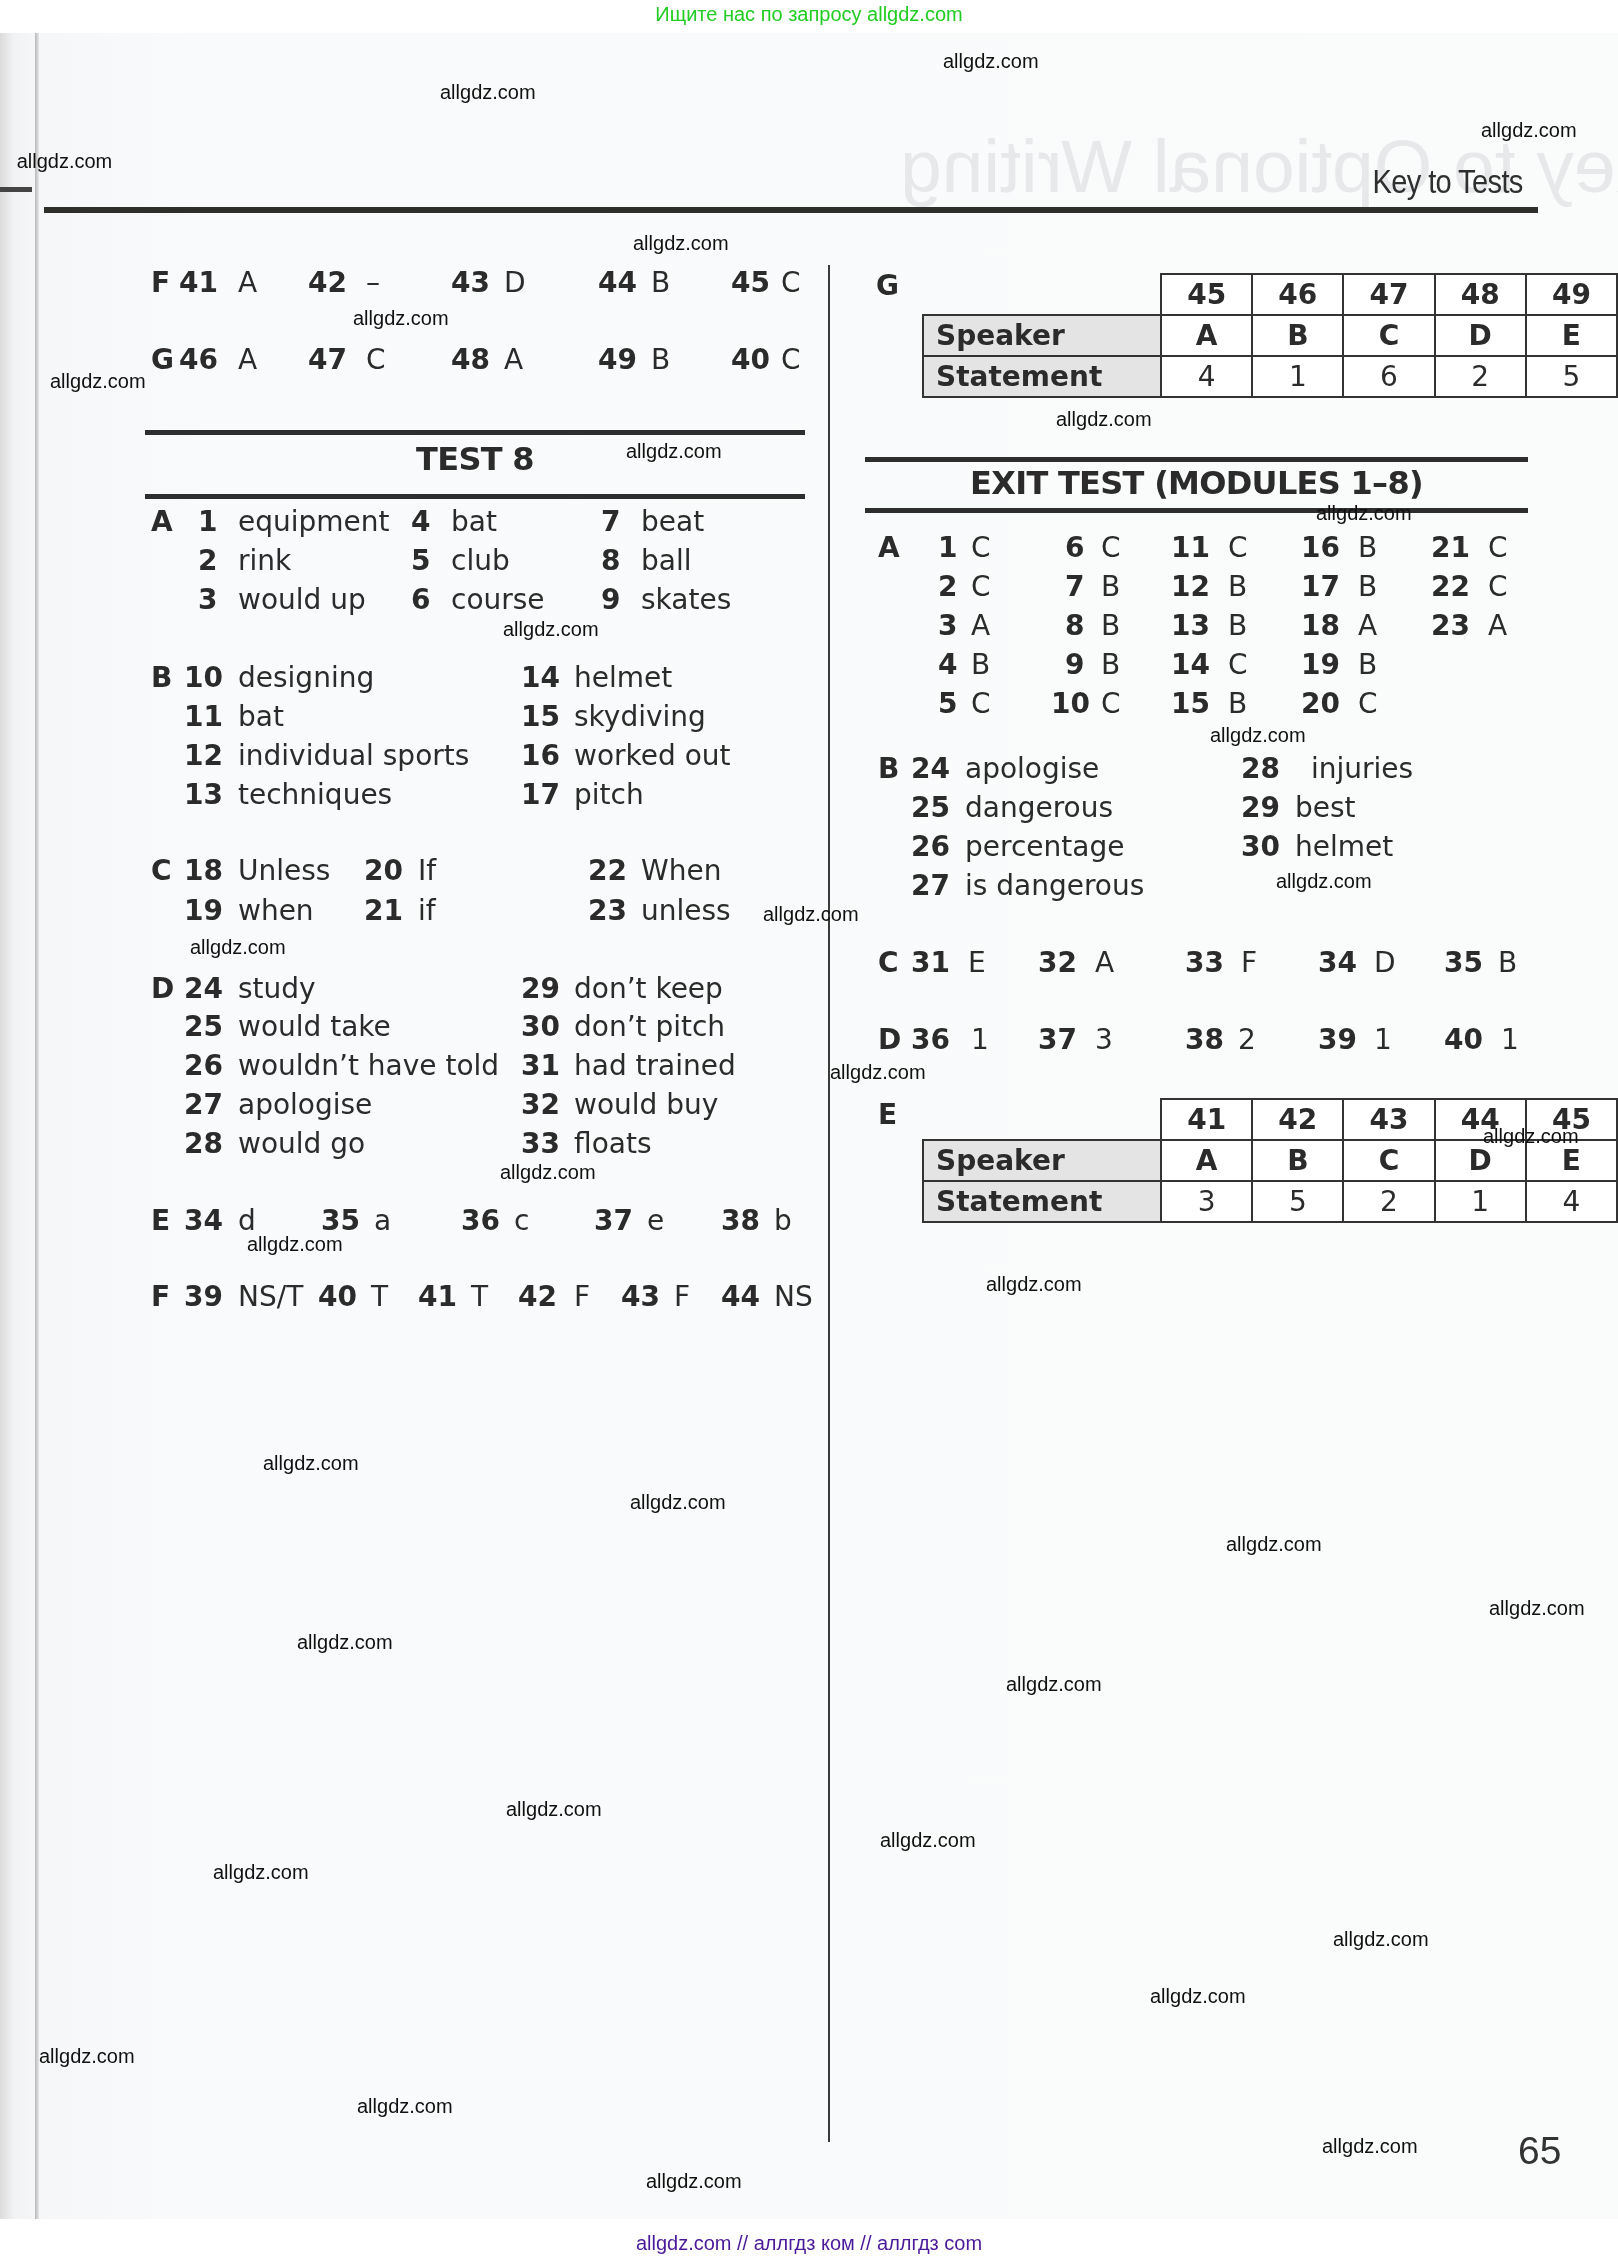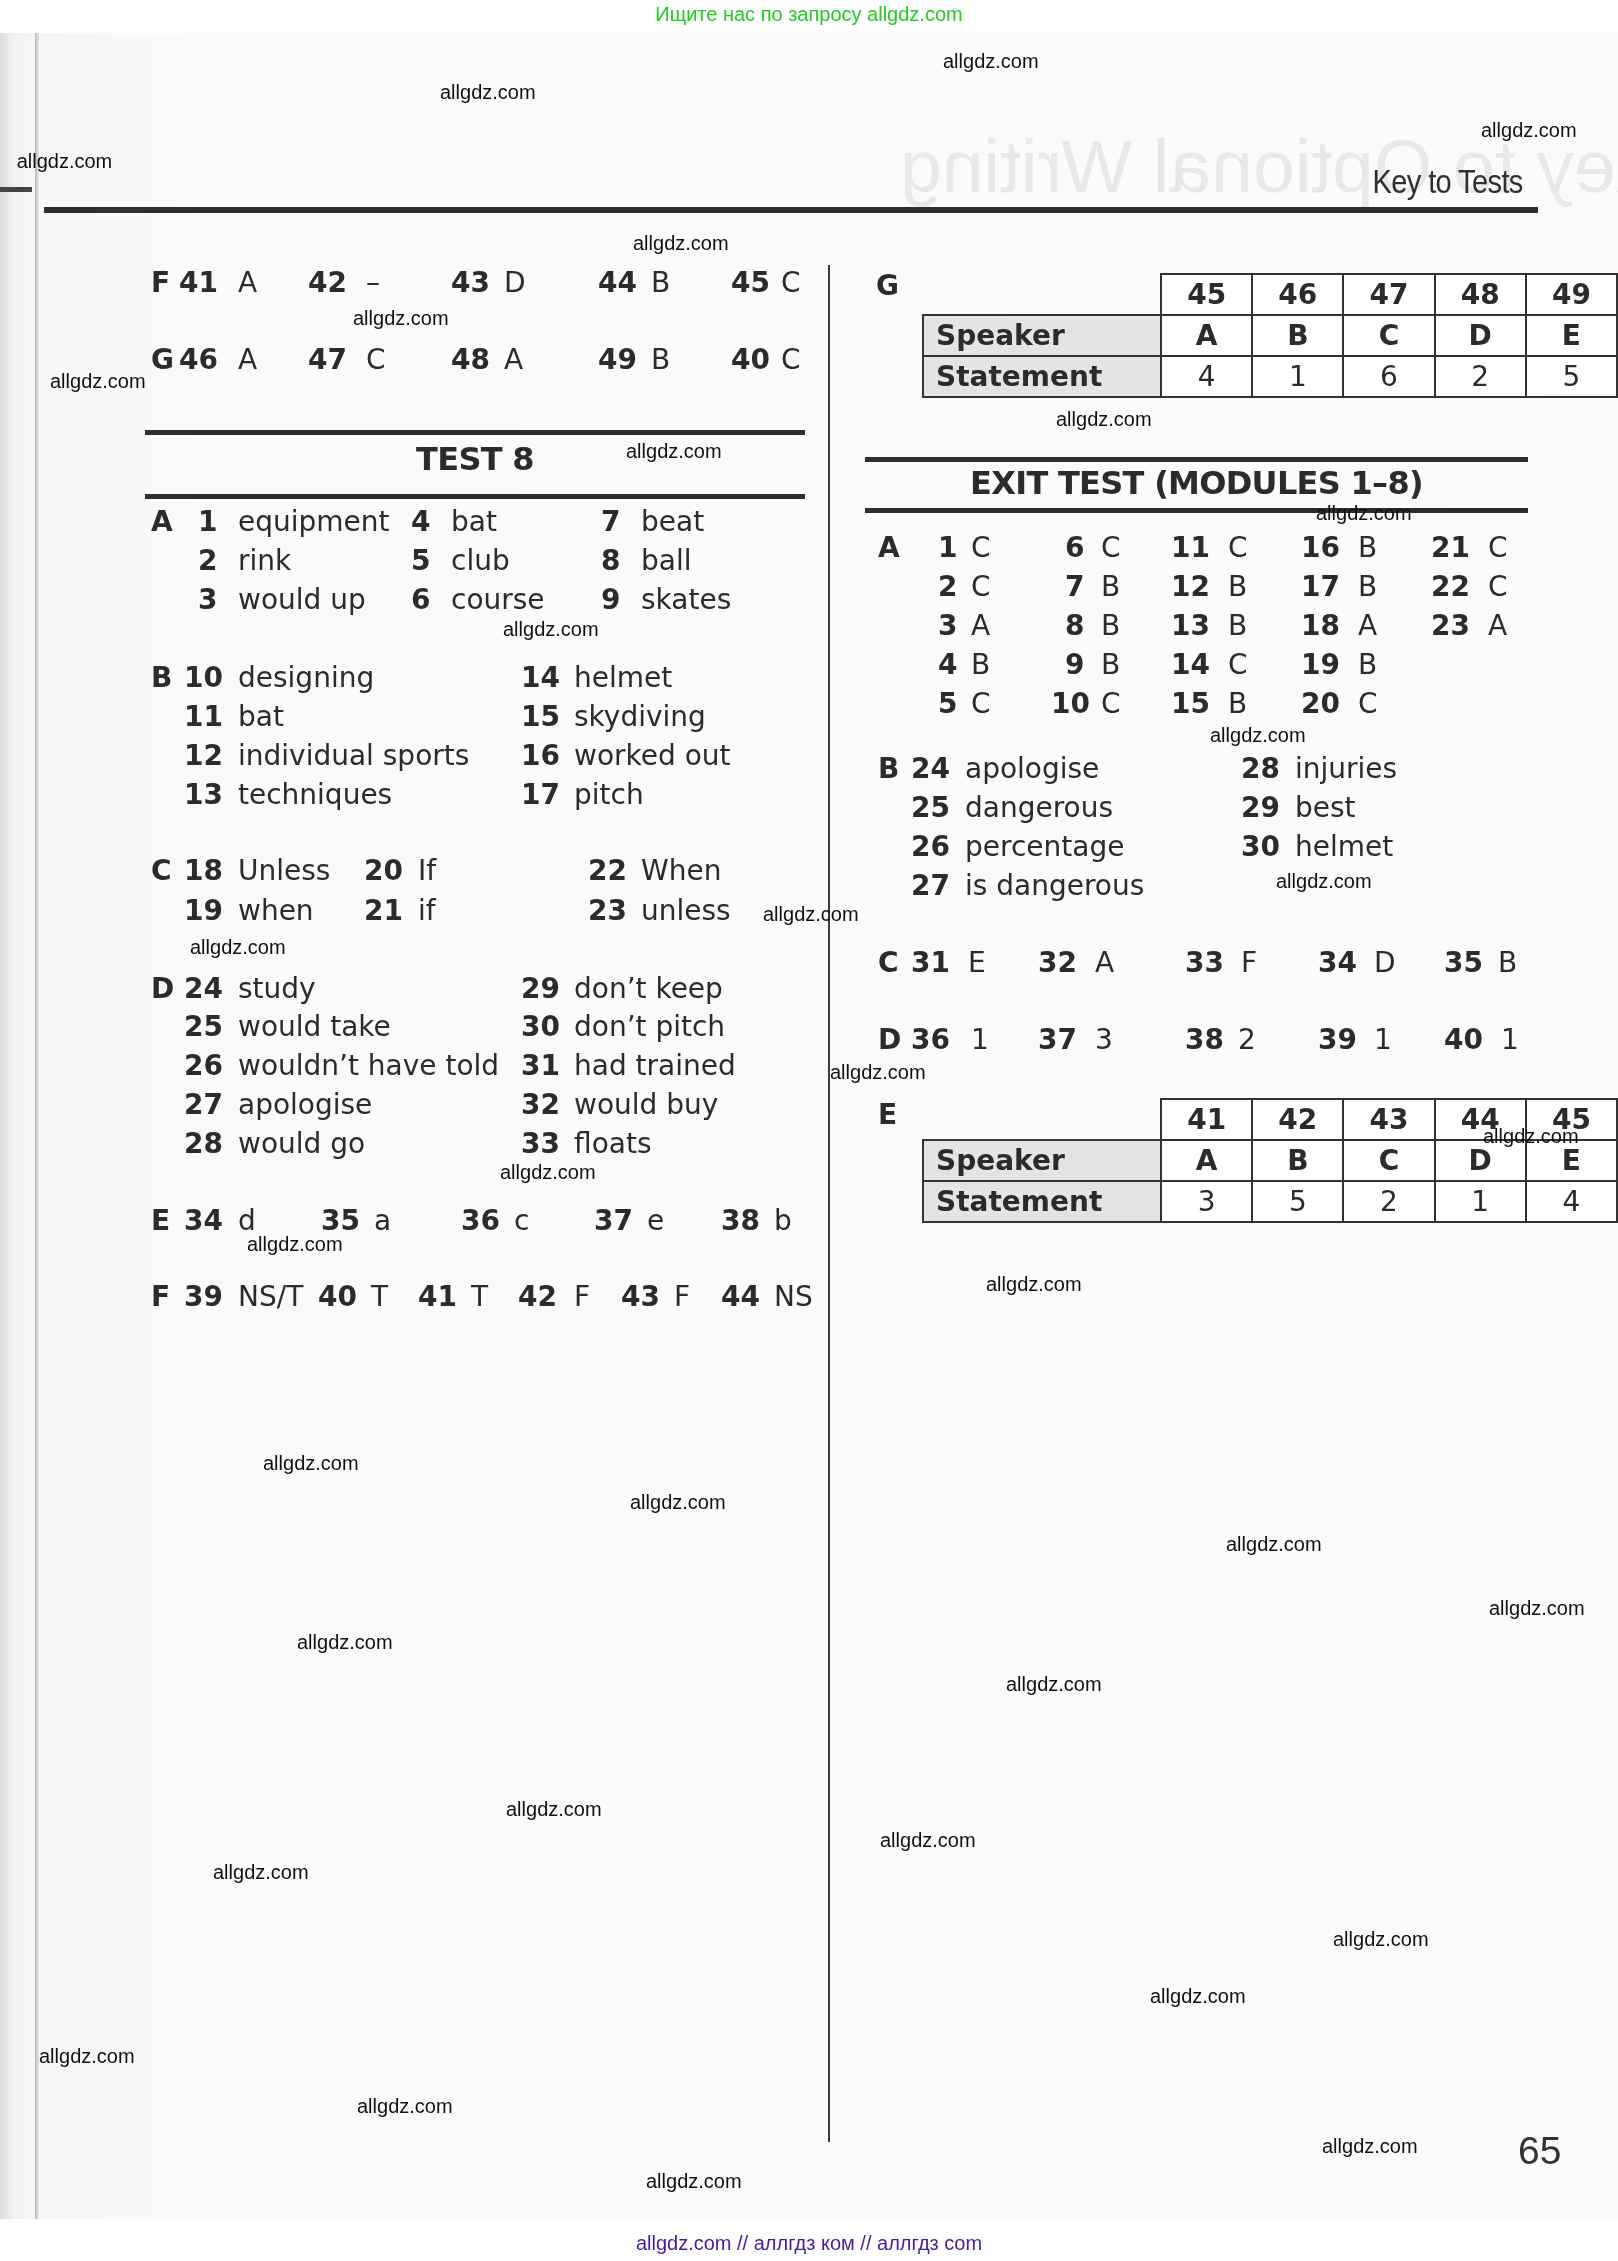--- a/index.html
+++ b/index.html
@@ -360,21 +360,21 @@
       <span style="left:480px">C</span>
     </div>
   </div>
 
   <div>
     <div class="row" style="left:878px; top:750px; width:653px;">
       <span class="b" style="left:0">B</span>
       <span class="b" style="left:33px">24</span>
       <span style="left:87px">apologise</span>
       <span class="b" style="left:363px">28</span>
-      <span style="left:417px">injuries</span>
+      <span style="left:433px">injuries</span>
     </div>
     <div class="row" style="left:878px; top:789px; width:653px;">
       <span class="b" style="left:33px">25</span>
       <span style="left:87px">dangerous</span>
       <span class="b" style="left:363px">29</span>
       <span style="left:417px">best</span>
     </div>
     <div class="row" style="left:878px; top:828px; width:653px;">
       <span class="b" style="left:33px">26</span>
       <span style="left:87px">percentage</span>

